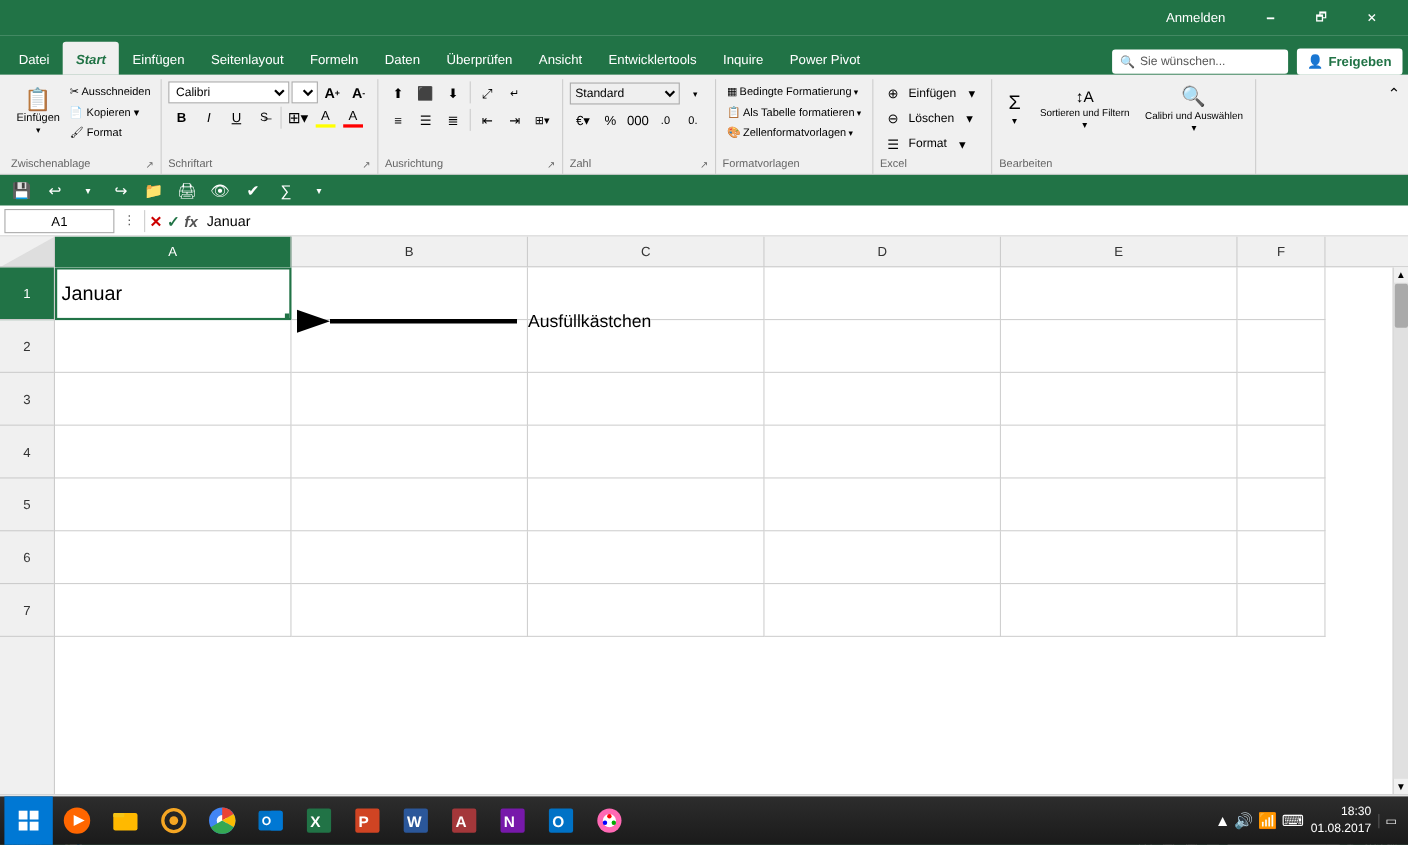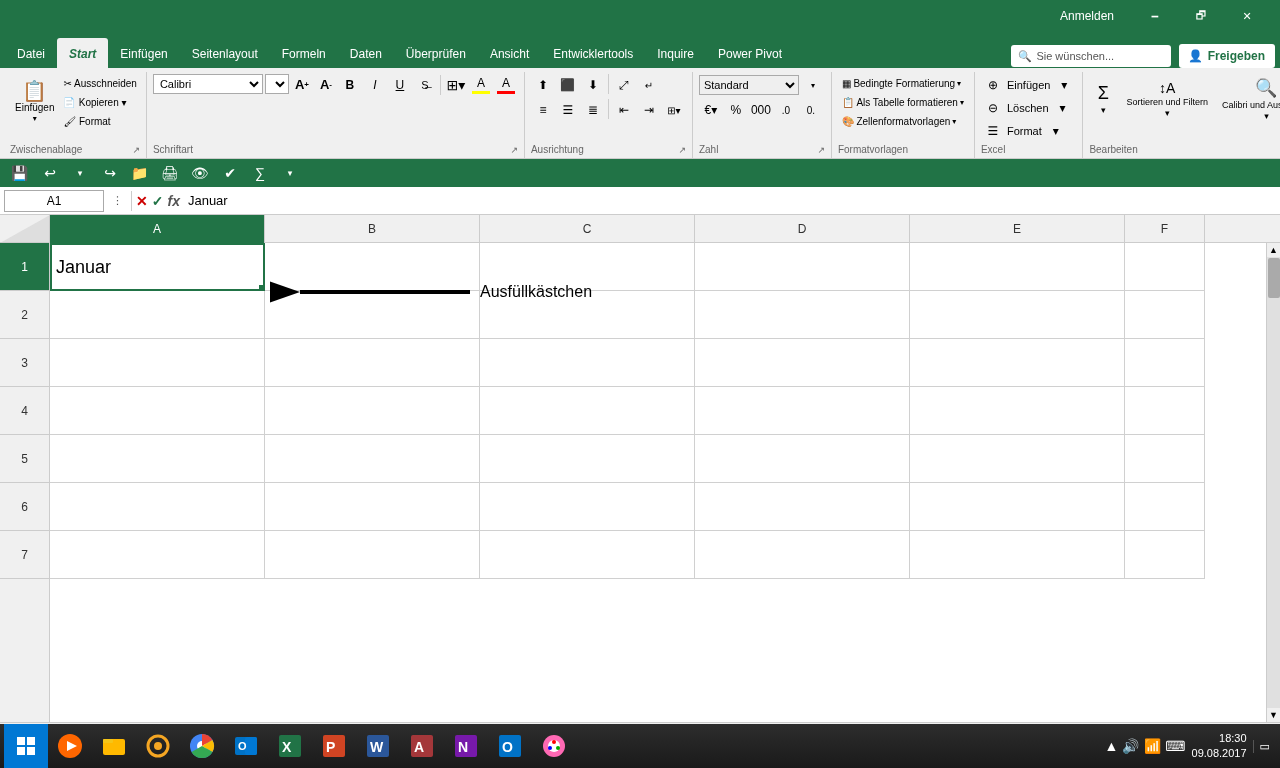--- a/index.html
+++ b/index.html
@@ -436,21 +436,21 @@
           <div class="rb-btn-sm">🖌 Format</div>
         </div>
       </div>
       <div class="ribbon-group-label">
         <span>Zwischenablage</span>
         <span class="expand-icon">↗</span>
       </div>
     </div>
 
     <div class="ribbon-group">
-      <div class="ribbon-group-items" style="flex-direction:row;align-items:flex-start;">
+      <div class="ribbon-group-items" style="flex-direction:column;align-items:flex-start;">
         <div class="font-row">
           <select class="font-select">
             <option>Calibri</option>
           </select>
           <select class="font-size-select">
             <option>11</option>
           </select>
           <div class="icon-btn" style="font-weight:bold;">A<sup style="font-size:8px;">+</sup></div>
           <div class="icon-btn" style="font-weight:bold;">A<sup style="font-size:8px;">-</sup></div>
         </div>
@@ -880,17 +880,17 @@
 
   <div class="taskbar-right">
     <div class="sys-icons">
       <span class="sys-icon">▲</span>
       <span class="sys-icon">🔊</span>
       <span class="sys-icon">📶</span>
       <span class="sys-icon">⌨</span>
     </div>
     <div class="time-block">
       <div>18:30</div>
-      <div>09.08.2017</div>
+      <div>01.08.2017</div>
     </div>
     <span class="sys-icon" style="font-size:11px;border-left:1px solid #555;padding-left:6px;">▭</span>
   </div>
 </div>
 
 </body></html>

